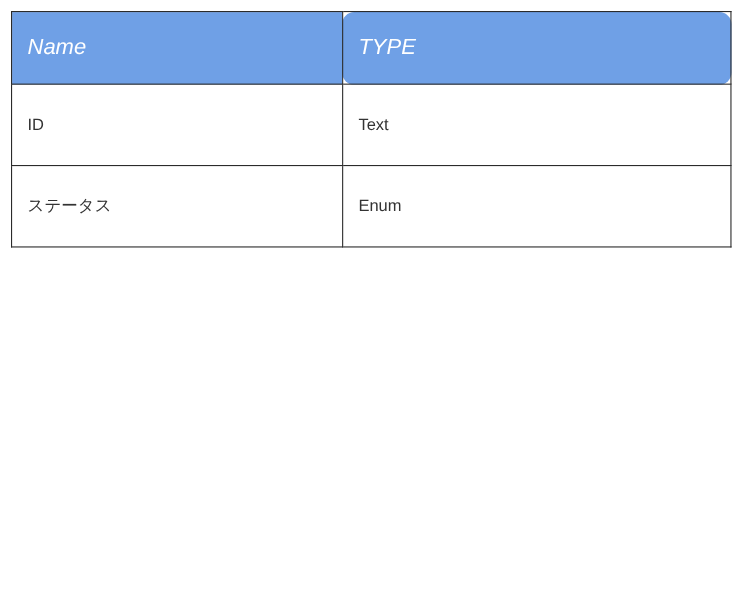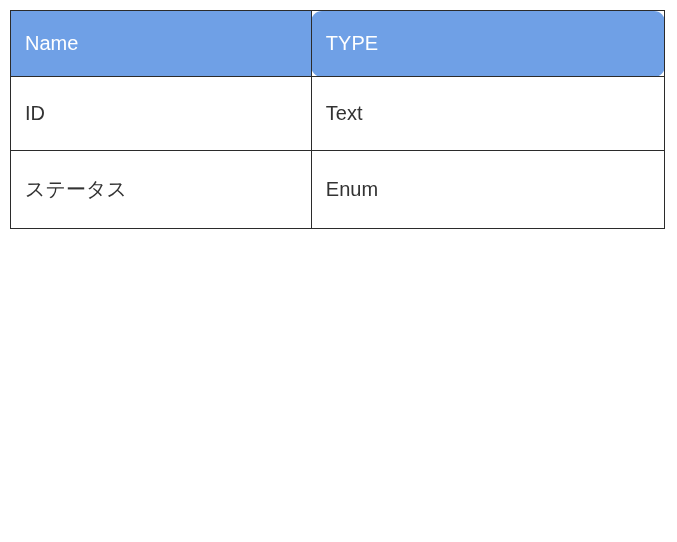--- a/index.html
+++ b/index.html
@@ -25,24 +25,25 @@
       text-align: left;
       vertical-align: middle;
       font-weight: 400;
     }
     th {
       background-color: #6fa0e6;
       color: #ffffff;
       font-size: 20px;
       padding: 16px 14px;
       height: 66px;
+      font-style: italic;
     }
     td {
       color: #333333;
-      font-size: 20px;
+      font-size: 15px;
       padding: 25px 14px;
       height: 74px;
       background: #ffffff;
     }
     th:first-child, td:first-child {
       width: 46%;
     }
     th:last-child, td:last-child {
       width: 54%;
       border-radius: 11px;

